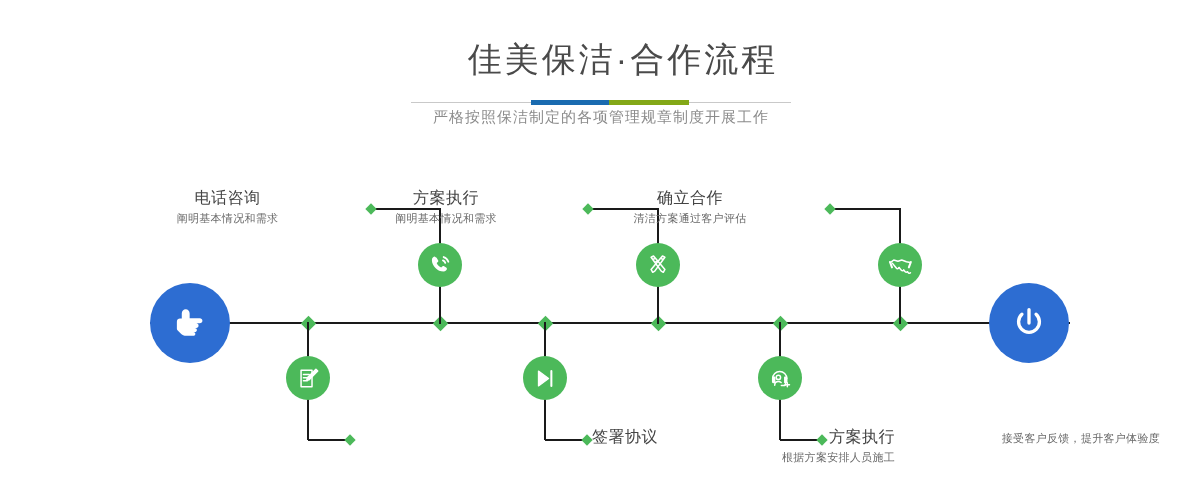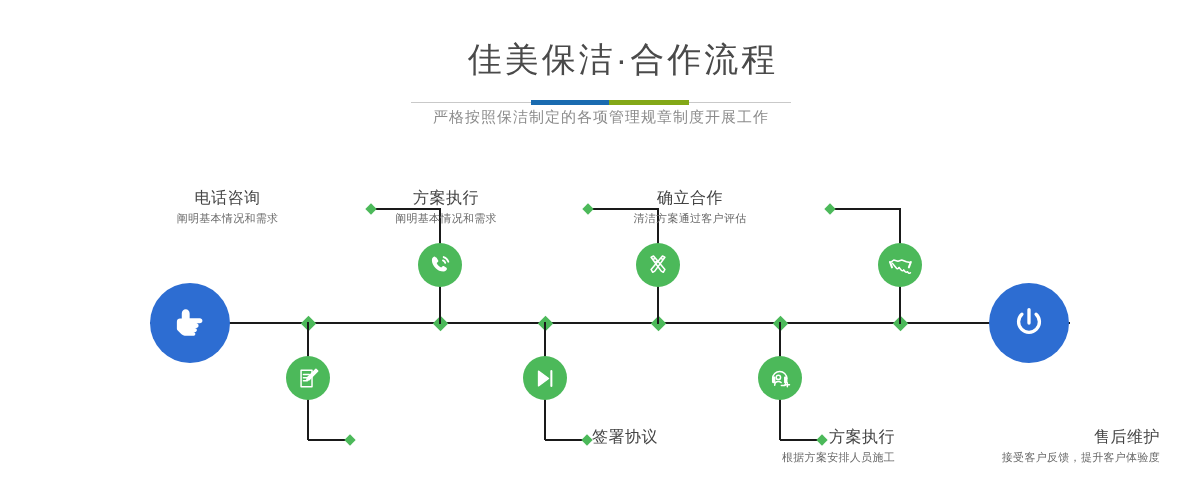--- a/index.html
+++ b/index.html
@@ -232,18 +232,17 @@
           <path d="M24 15.5v4.5c0 .7-.6 1.2-1.3 1.2h-1.2v-6.9h1.2c.7 0 1.3.5 1.3 1.2z" fill="#ffffff"></path>
           <path d="M22.5 21.5v1.3c0 1.3-1.1 2.3-2.4 2.3h-3"></path>
           <circle cx="13.3" cy="14.6" r="2.8"></circle>
           <path d="M8.6 24.5c0-2.8 2.1-4.6 4.7-4.6 1.4 0 2.6.5 3.5 1.3"></path>
           <line x1="22" y1="24" x2="27.5" y2="24"></line>
           <line x1="24.75" y1="21.3" x2="24.75" y2="26.7"></line>
         </svg>
       </span>
     </div>
     <div class="label bottom" style="left:830px; top:427px; width:330px;">
-      <div class="ttl">售后维护</div>
       <div class="desc">接受客户反馈，提升客户体验度</div>
     </div>
 
   </div>
 </div>
 
 </body></html>

